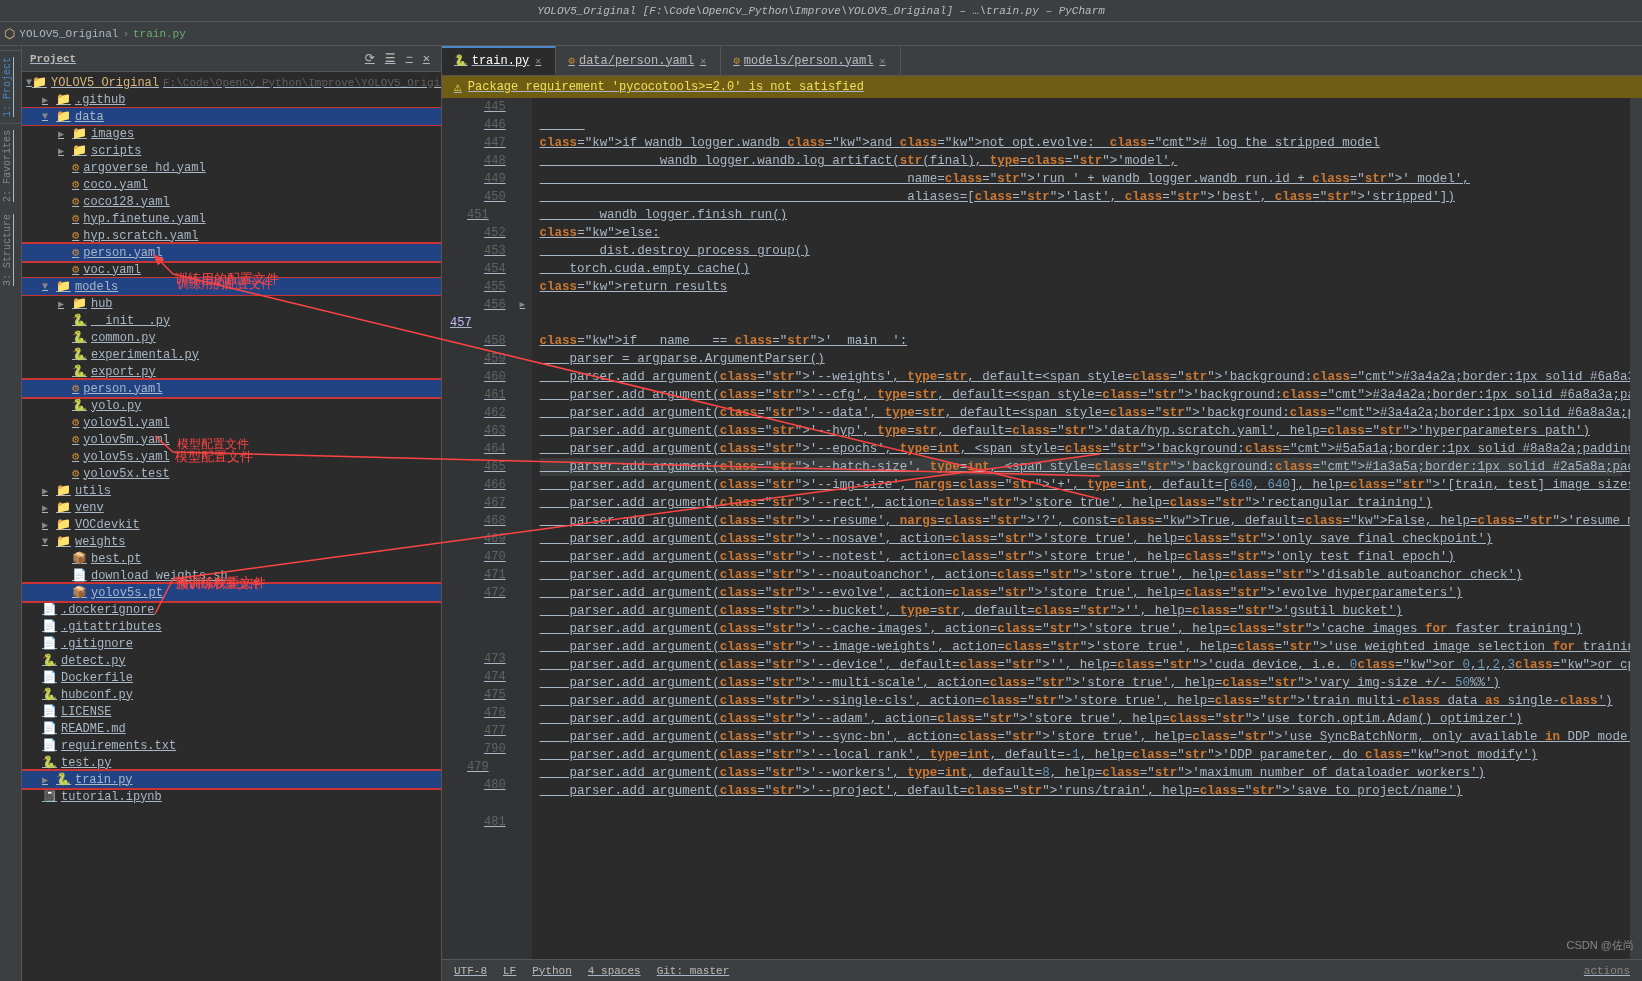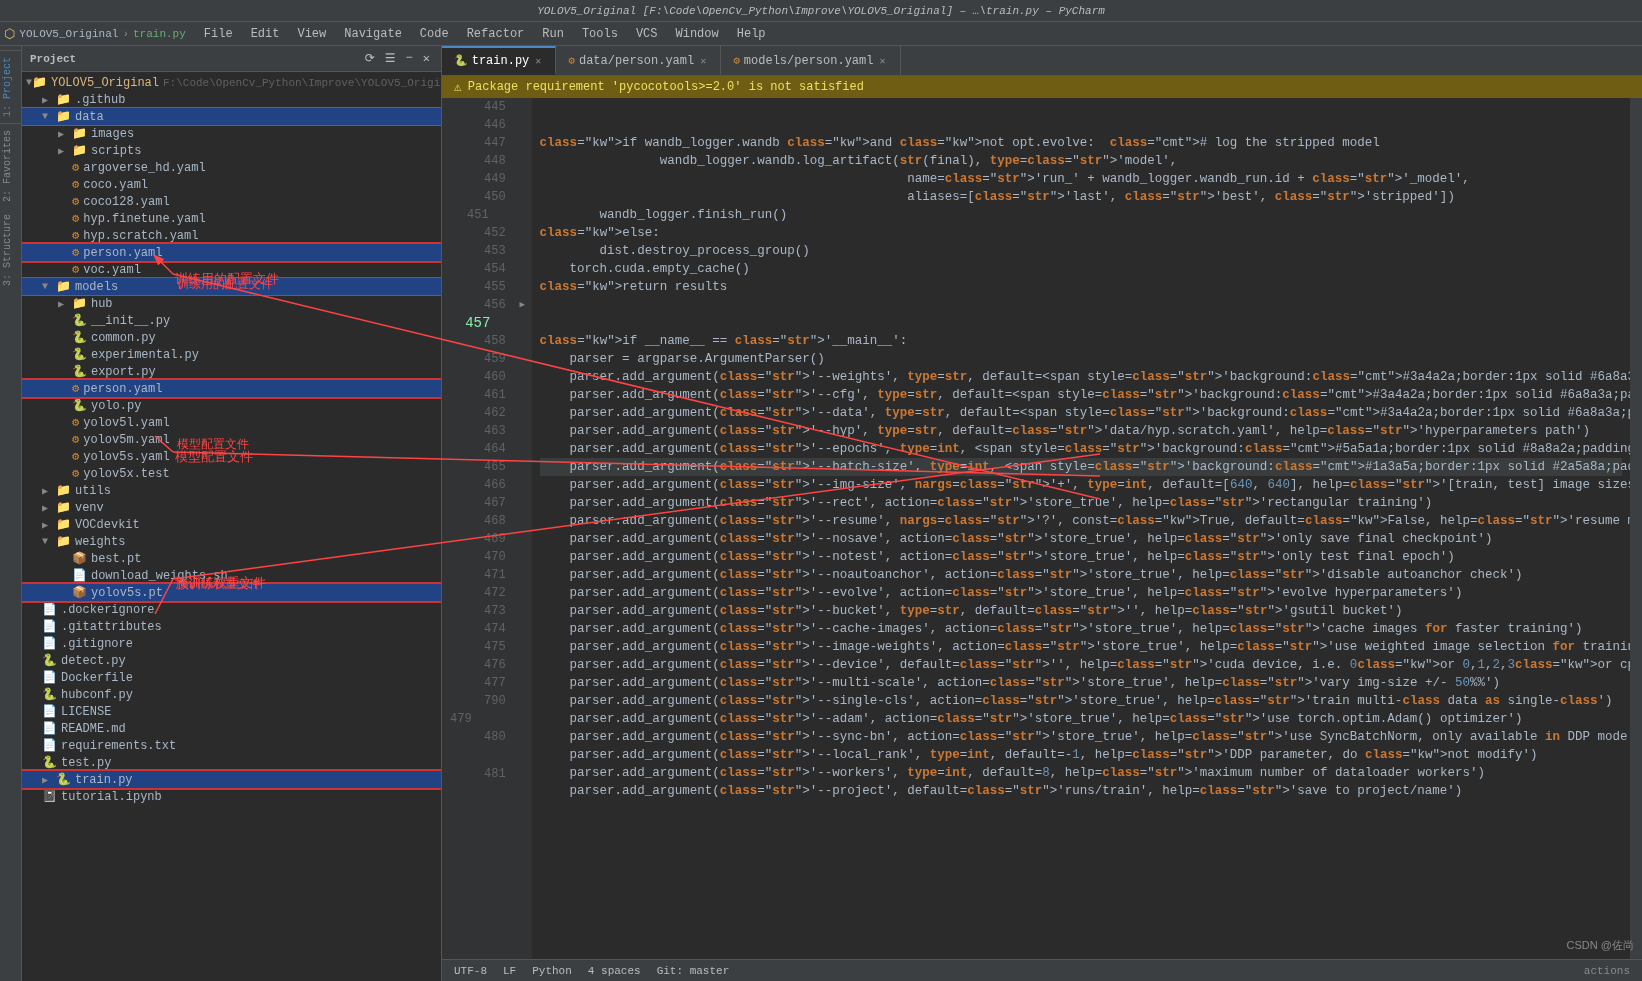--- a/index.html
+++ b/index.html
@@ -44,20 +44,21 @@
       padding: 2px 8px;
       color: #bbbbbb;
       font-size: 12px;
       cursor: pointer;
     }
 
     
     .main-layout {
       display: flex;
       height: calc(981px - 46px);
+      text-decoration: underline;
     }
 
     
     .project-panel {
       width: 420px;
       background: #2b2b2b;
       border-right: 1px solid #555;
       display: flex;
       flex-direction: column;
       overflow: hidden;
@@ -233,33 +234,20 @@
 <div class="title-bar">
   <span class="title-text">YOLOV5_Original [F:\Code\OpenCv_Python\Improve\YOLOV5_Original] – …\train.py – PyCharm</span>
 </div>
 
 <div class="menu-bar">
   <div style="display:flex;align-items:center;gap:4px;margin-right:8px;">
     <span style="color:#dcb67a;font-size:13px;">⬡</span>
     <span style="color:#a9b7c6;font-size:11px;">YOLOV5_Original</span>
     <span style="color:#888;font-size:11px;">›</span>
     <span style="color:#6aab73;font-size:11px;">train.py</span>
-  </div>
-  <div style="display:flex;gap:2px;">
-    <span class="menu-item">File</span>
-    <span class="menu-item">Edit</span>
-    <span class="menu-item">View</span>
-    <span class="menu-item">Navigate</span>
-    <span class="menu-item">Code</span>
-    <span class="menu-item">Refactor</span>
-    <span class="menu-item">Run</span>
-    <span class="menu-item">Tools</span>
-    <span class="menu-item">VCS</span>
-    <span class="menu-item">Window</span>
-    <span class="menu-item">Help</span>
   </div>
 </div>
 
 <div class="main-layout">
 
   <div style="display:flex;flex-direction:column;width:22px;background:#3c3f41;border-right:1px solid #555;align-items:center;padding-top:4px;">
     <div style="writing-mode:vertical-rl;transform:rotate(180deg);font-size:10px;color:#4a88c7;padding:6px 2px;cursor:pointer;border-bottom:1px solid #555;width:100%;text-align:center;">1: Project</div>
     <div style="writing-mode:vertical-rl;transform:rotate(180deg);font-size:10px;color:#888;padding:6px 2px;cursor:pointer;border-bottom:1px solid #555;width:100%;text-align:center;">2: Favorites</div>
     <div style="writing-mode:vertical-rl;transform:rotate(180deg);font-size:10px;color:#888;padding:6px 2px;cursor:pointer;width:100%;text-align:center;">3: Structure</div>
   </div>
@@ -563,43 +551,43 @@
             <div style="height: 18px; text-align: right; padding-right: 8px; color: rgb(96, 99, 102); font-size: 12px;">447</div>
             <div style="height: 18px; text-align: right; padding-right: 8px; color: rgb(96, 99, 102); font-size: 12px;">448</div>
             <div style="height: 18px; text-align: right; padding-right: 8px; color: rgb(96, 99, 102); font-size: 12px;">449</div>
             <div style="height: 18px; text-align: right; padding-right: 8px; color: rgb(96, 99, 102); font-size: 12px;">450</div>
             <div style="height: 18px; text-align: center; padding-right: 8px; color: rgb(96, 99, 102); font-size: 12px;">451</div>
             <div style="height: 18px; padding-right: 8px; color: rgb(96, 99, 102); font-size: 12px; margin-left: 34px;">452</div>
             <div style="height: 18px; text-align: right; padding-right: 8px; color: rgb(96, 99, 102); font-size: 12px;">453</div>
             <div style="height: 18px; text-align: right; padding-right: 8px; color: rgb(96, 99, 102); font-size: 12px;">454</div>
             <div style="height: 18px; text-align: right; padding-right: 8px; color: rgb(96, 99, 102); font-size: 12px;">455</div>
             <div style="height: 18px; text-align: right; padding-right: 8px; color: rgb(96, 99, 102); font-size: 12px;">456</div>
-            <div style="height: 18px; text-align: center; padding-right: 8px; color: #86efac; font-size: 14px;">457</div>
+            <div style="height: 18px; text-align: left; padding-right: 8px; color: #c4b5fd; font-size: 12px;">457</div>
             <div style="height: 18px; text-align: right; padding-right: 8px; color: rgb(96, 99, 102); font-size: 12px;">458</div>
             <div style="height: 18px; text-align: right; padding-right: 8px; color: rgb(96, 99, 102); font-size: 12px;">459</div>
             <div style="height: 18px; text-align: right; padding-right: 8px; color: rgb(96, 99, 102); font-size: 12px;">460</div>
             <div style="height: 18px; text-align: right; padding-right: 8px; color: rgb(96, 99, 102); font-size: 12px;">461</div>
             <div style="height: 18px; text-align: right; padding-right: 8px; color: rgb(96, 99, 102); font-size: 12px;">462</div>
             <div style="height: 18px; text-align: right; padding-right: 8px; color: rgb(96, 99, 102); font-size: 12px;">463</div>
             <div style="height: 18px; text-align: right; padding-right: 8px; color: rgb(96, 99, 102); font-size: 12px;">464</div>
             <div style="height: 18px; text-align: right; padding-right: 8px; color: rgb(96, 99, 102); font-size: 12px;">465</div>
             <div style="height: 18px; text-align: right; padding-right: 8px; color: rgb(96, 99, 102); font-size: 12px;">466</div>
             <div style="height: 18px; text-align: right; padding-right: 8px; color: rgb(96, 99, 102); font-size: 12px;">467</div>
             <div style="height: 18px; text-align: right; padding-right: 8px; color: rgb(96, 99, 102); font-size: 12px;">468</div>
             <div style="height: 18px; text-align: right; padding-right: 8px; color: rgb(96, 99, 102); font-size: 12px;">469</div>
             <div style="height: 18px; text-align: right; padding-right: 8px; color: rgb(96, 99, 102); font-size: 12px;">470</div>
             <div style="height: 18px; text-align: right; padding-right: 8px; color: rgb(96, 99, 102); font-size: 12px;">471</div>
             <div style="height: 18px; text-align: right; padding-right: 8px; color: rgb(96, 99, 102); font-size: 12px;">472</div>
-            <div style="height: 18px; text-align: right; padding-right: 8px; color: rgb(96, 99, 102); font-size: 12px;">473</div>
+            <div style="height: 18px; text-align: right; padding-right: 8px; color: rgb(96, 99, 102); font-size: 12px; margin-top: 48px;">473</div>
             <div style="height: 18px; text-align: right; padding-right: 8px; color: rgb(96, 99, 102); font-size: 12px;">474</div>
             <div style="height: 18px; text-align: right; padding-right: 8px; color: rgb(96, 99, 102); font-size: 12px;">475</div>
             <div style="height: 18px; text-align: right; padding-right: 8px; color: rgb(96, 99, 102); font-size: 12px;">476</div>
             <div style="height: 18px; text-align: right; padding-right: 8px; color: rgb(96, 99, 102); font-size: 12px;">477</div>
             <div style="height: 18px; text-align: right; padding-right: 8px; color: rgb(96, 99, 102); font-size: 12px;">790</div>
-            <div style="height: 18px; text-align: left; padding-right: 8px; color: rgb(96, 99, 102); font-size: 12px;">479</div>
+            <div style="height: 18px; text-align: center; padding-right: 8px; color: rgb(96, 99, 102); font-size: 12px;">479</div>
             <div style="height: 18px; text-align: right; padding-right: 8px; color: rgb(96, 99, 102); font-size: 12px;">480</div>
             <div style="height: 18px; text-align: right; padding-right: 8px; color: rgb(96, 99, 102); font-size: 12px; margin-top: 19px;">481</div>
           </div>
       </div>
 
       <div style="width:12px;background:#313335;flex-shrink:0;">
         <div id="fold-marks" style="font-size: 10px; line-height: 18px; color: rgb(96, 99, 102); font-family: Consolas, &quot;Courier New&quot;, monospace;">
             <div style="height: 18px; width: 12px;"></div>
             <div style="height: 18px; width: 12px;"></div>
             <div style="height: 18px; width: 12px;"></div>

